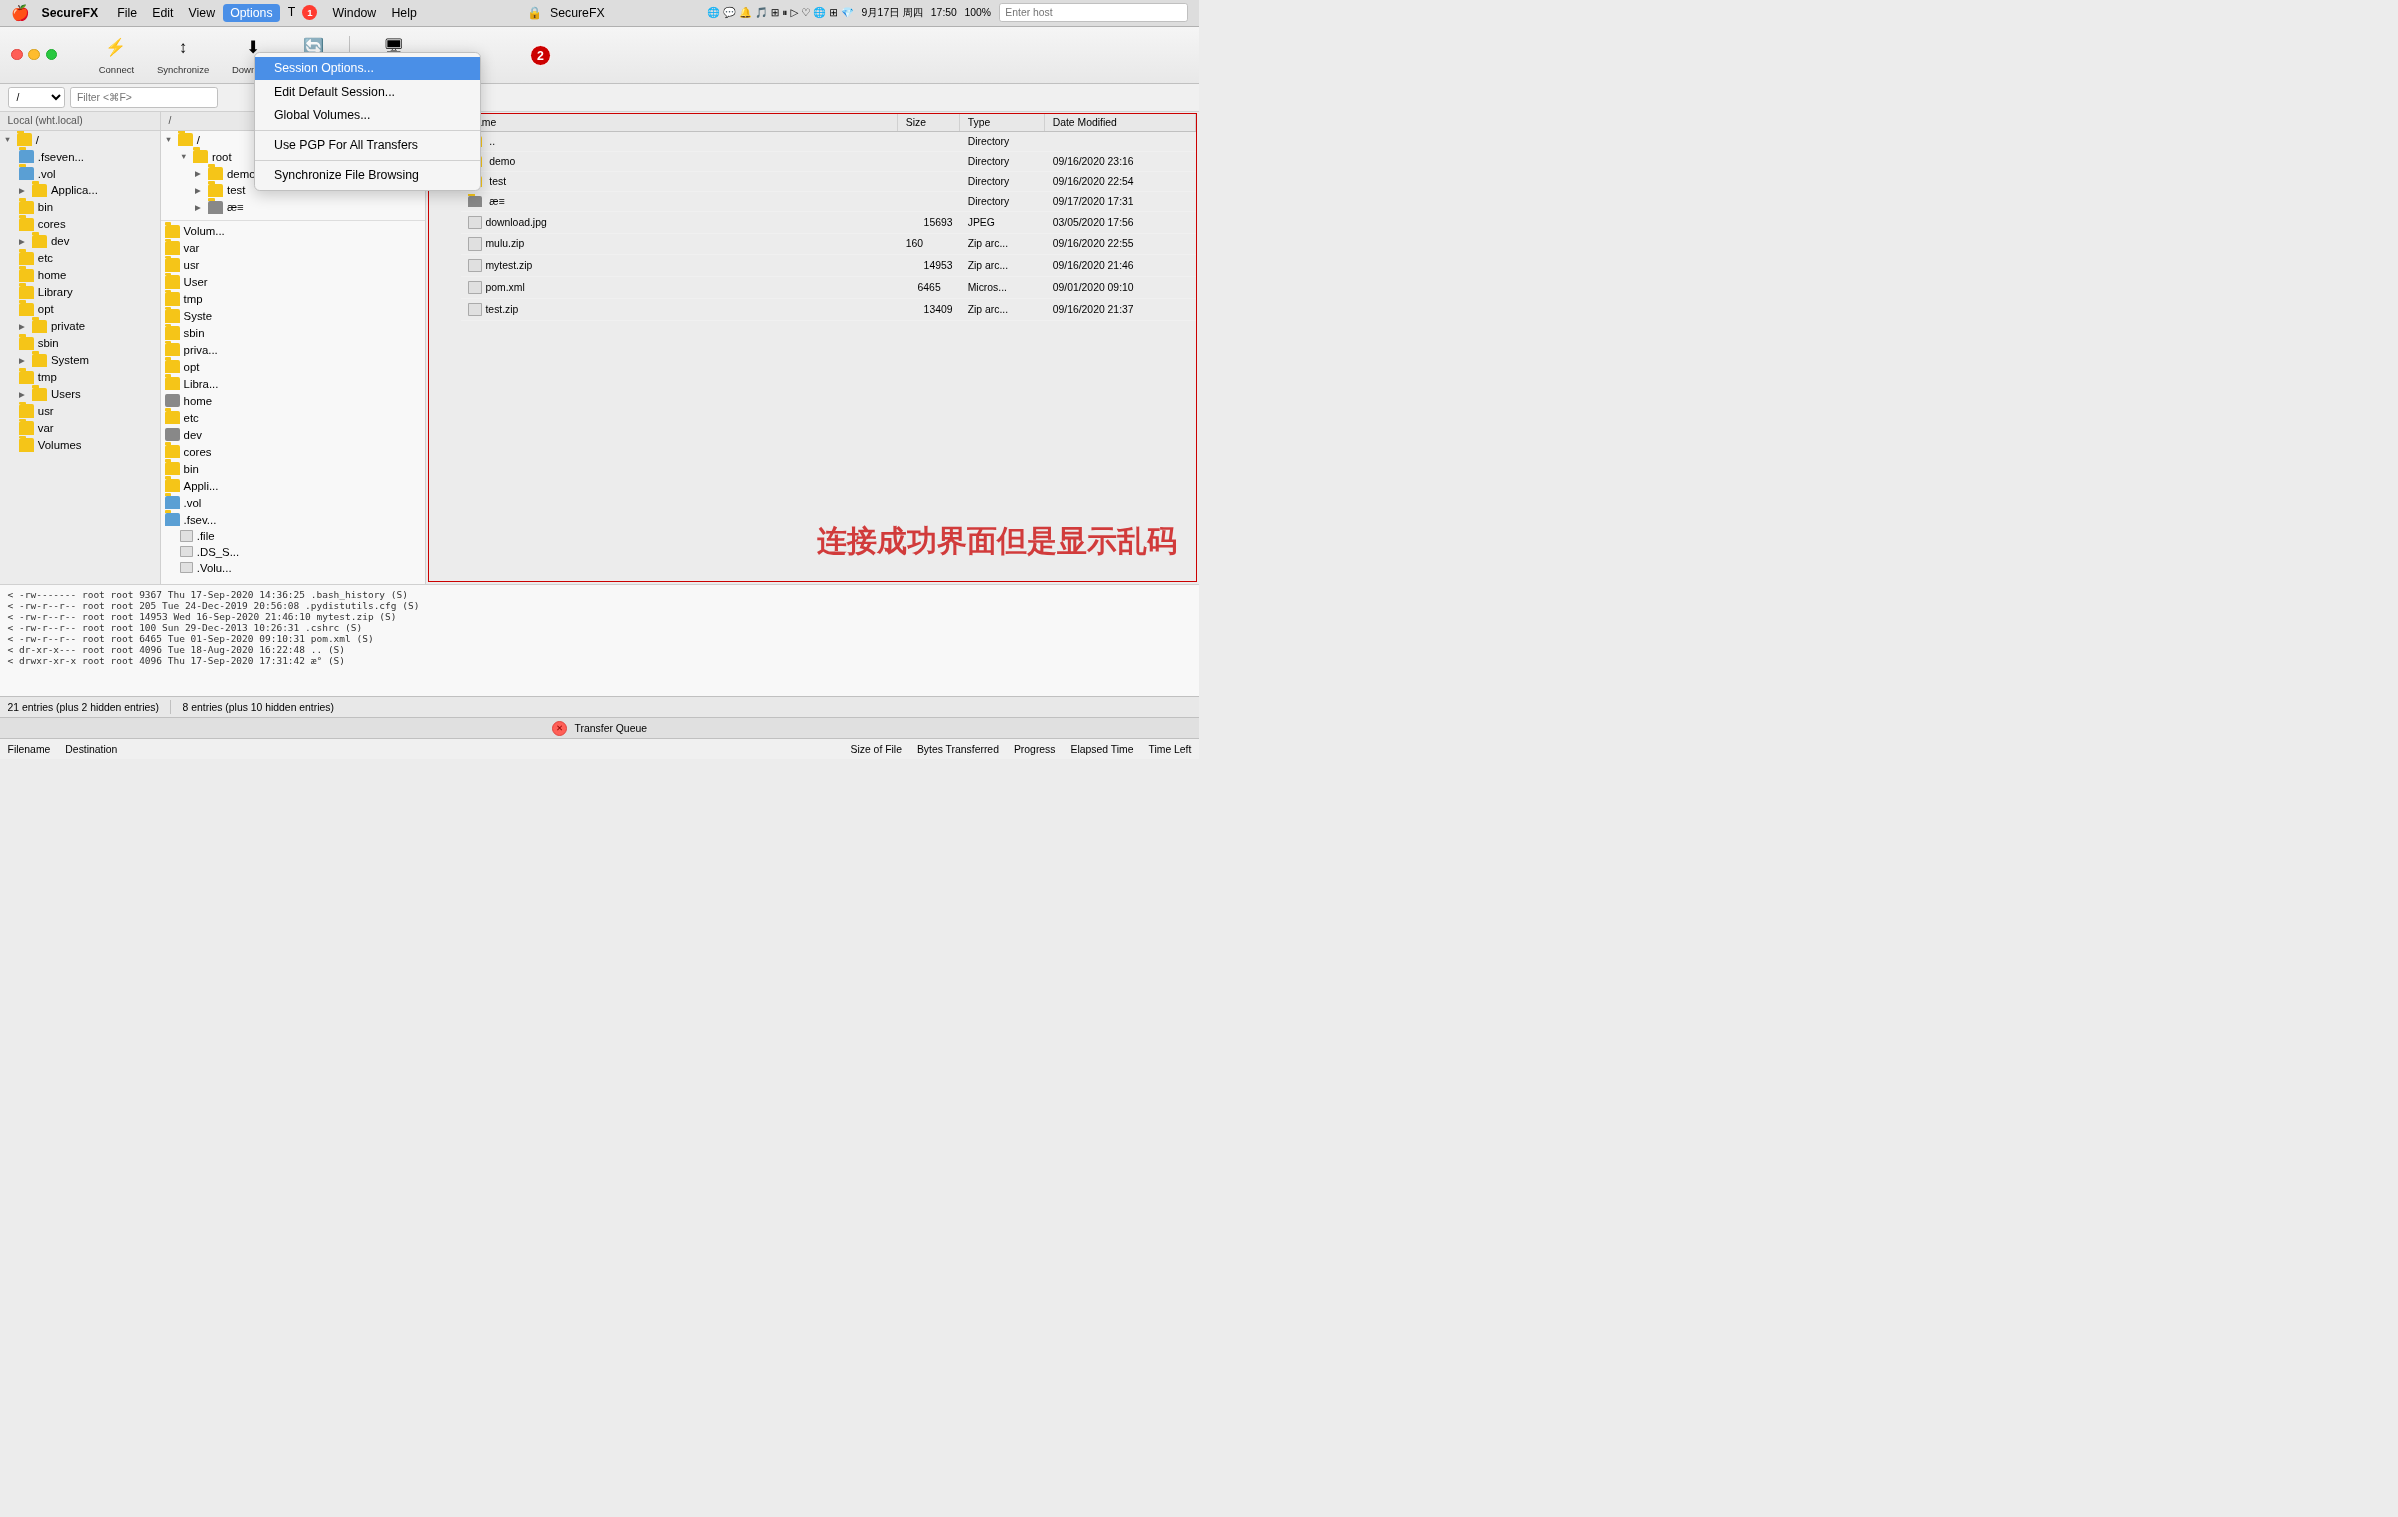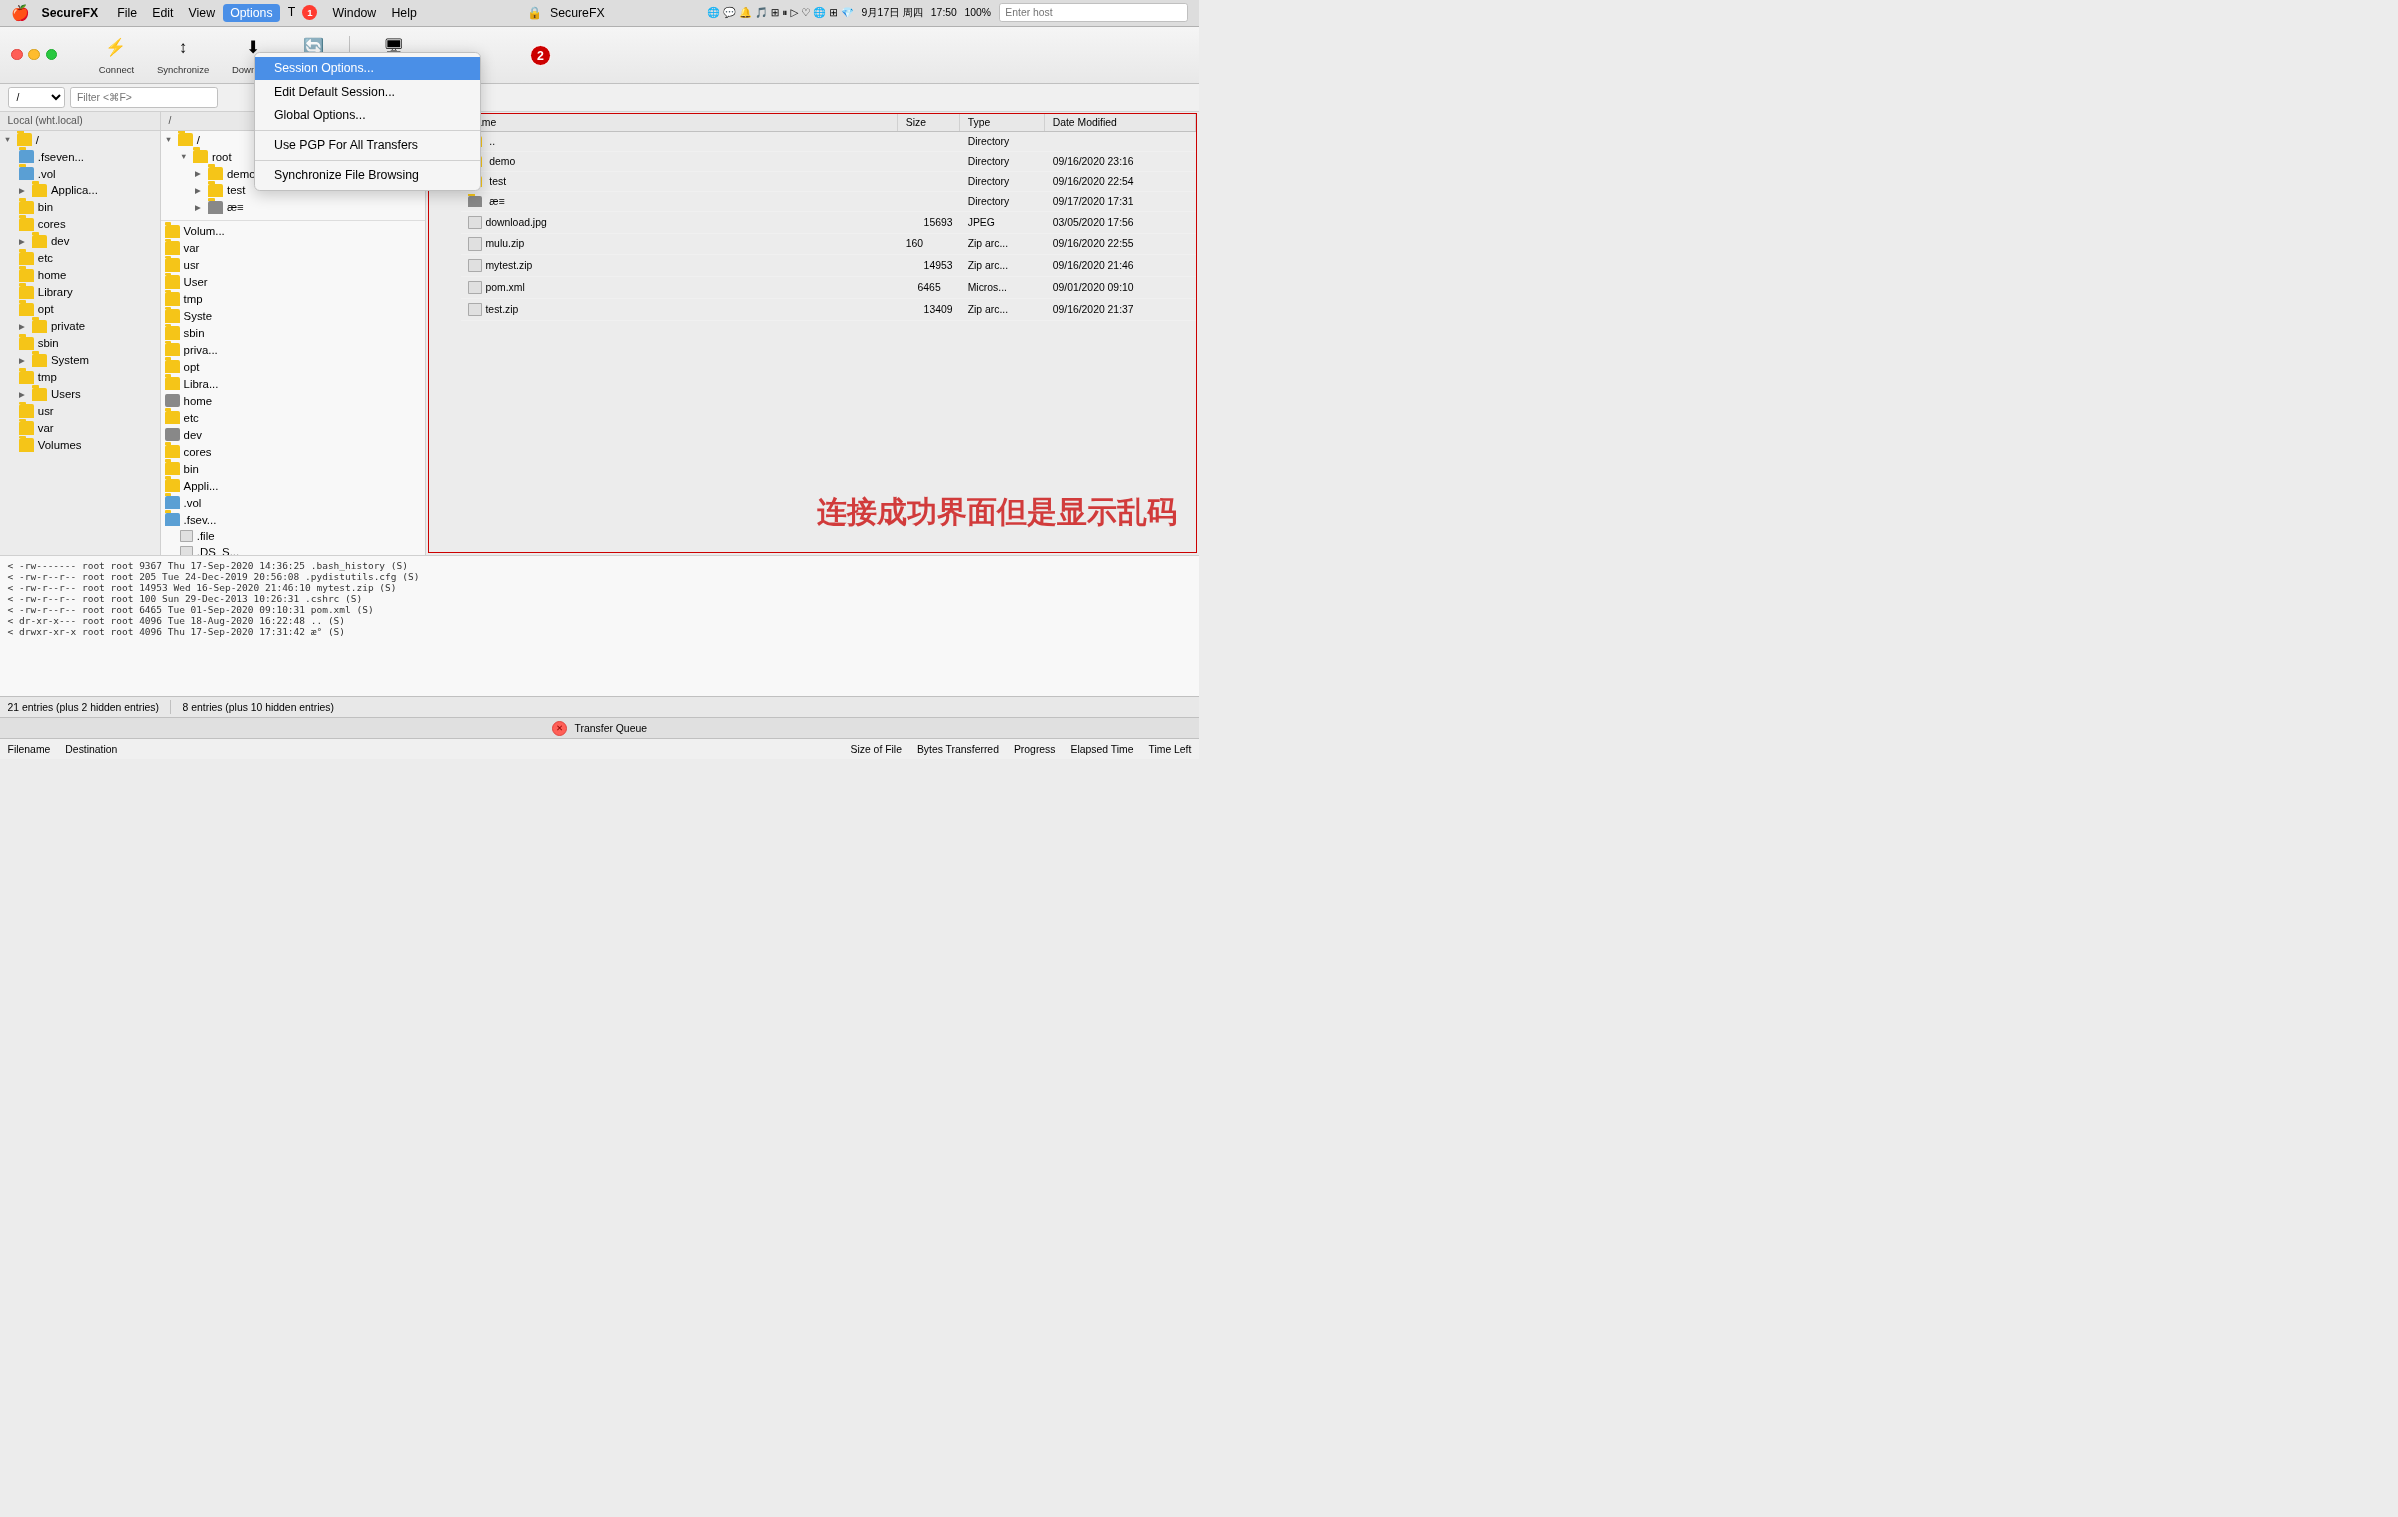--- a/index.html
+++ b/index.html
@@ -179,21 +179,21 @@
     }
     .file-cell {
       padding: 1.9px 7.6px;
       overflow: hidden;
       text-overflow: ellipsis;
       white-space: nowrap;
     }
 
     
     .log-area {
-      height: 141px;
+      height: 112px;
       background: #f8f8f8;
       border-top: 0.9px solid #d0d0d0;
       font-family: monospace;
       font-size: 9.5px;
       padding: 3.8px 7.6px;
       overflow-y: auto;
       color: #333;
     }
 
     
@@ -748,21 +748,21 @@
     <span>Bytes Transferred</span>
     <span>Progress</span>
     <span>Elapsed Time</span>
     <span>Time Left</span>
   </div>
 </div>
 
 <div class="dropdown-menu">
   <div class="dropdown-item highlighted">Session Options...</div>
   <div class="dropdown-item">Edit Default Session...</div>
-  <div class="dropdown-item">Global Options...</div>
+  <div class="dropdown-item">Global Volumes...</div>
   <div class="dropdown-sep"></div>
   <div class="dropdown-item">Use PGP For All Transfers</div>
   <div class="dropdown-sep"></div>
   <div class="dropdown-item">Synchronize File Browsing</div>
 </div>
 
 <div style="position:absolute; top:45px; left:530px; z-index:200; pointer-events:none;">
   <div style="width:21px; height:21px; background:#cc0000; color:white; border-radius:50%; display:flex; align-items:center; justify-content:center; font-size:12.3px; font-weight:bold; border:1.9px solid white;">2</div>
 </div>
 

